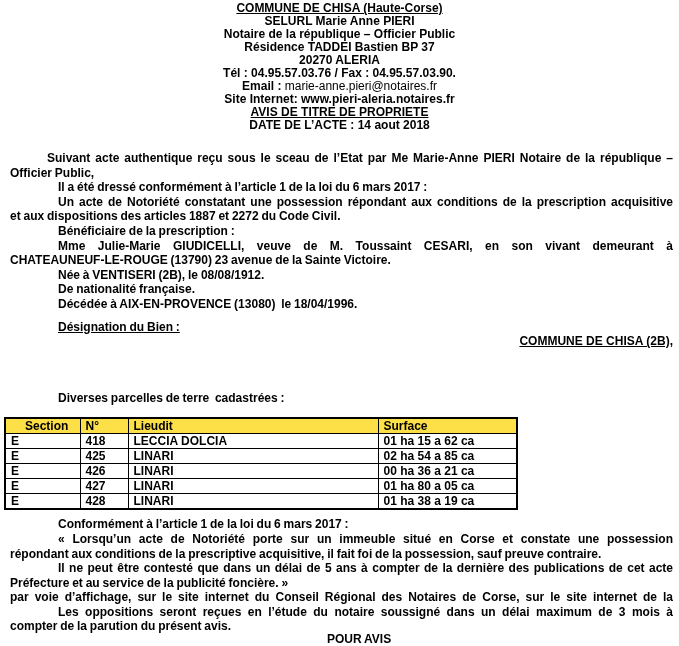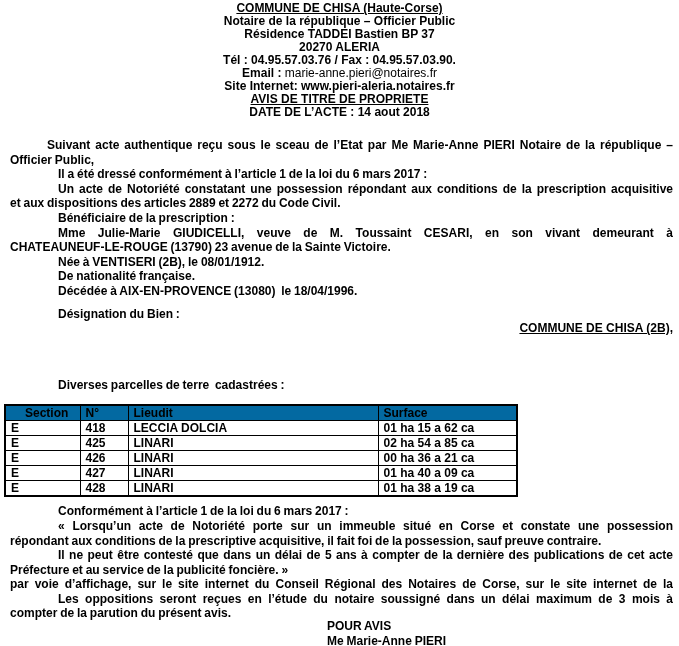--- a/index.html
+++ b/index.html
@@ -24,71 +24,72 @@
   
   table.parcels{
     border-collapse:collapse;table-layout:fixed;width:512px;
     margin:12px 0 7px -6px;border:2px solid #000;
   }
   table.parcels th,table.parcels td{
     border:1px solid #000;height:14px;line-height:14px;
     padding:0 0 0 5px;text-align:left;font-size:12px;font-weight:bold;
     overflow:hidden;white-space:nowrap;
   }
-  table.parcels th{background:#0369a1;}
+  table.parcels th{background:#fde047;}
   table.parcels th.sec{padding-left:19px;}
   
   .sig{width:340px;margin:-2px 6px 0 auto;text-align:left;line-height:14.6px;}
 </style>
 </head>
 <body>
 
 <div class="page">
   <div class="letterhead" id="letterhead">
       <div class="hline u">COMMUNE DE CHISA (Haute-Corse)</div>
+      <div class="hline">SELURL Marie Anne PIERI</div>
       <div class="hline">Notaire de la république – Officier Public</div>
       <div class="hline">Résidence TADDEI Bastien BP 37</div>
       <div class="hline">20270 ALERIA</div>
       <div class="hline">Tél : 04.95.57.03.76 / Fax : 04.95.57.03.90.</div>
       <div class="hline"><span>Email : </span><span class="email-value">marie-anne.pieri@notaires.fr</span></div>
       <div class="hline">Site Internet: www.pieri-aleria.notaires.fr</div>
       <div class="hline u">AVIS DE TITRE DE PROPRIETE</div>
       <div class="hline">DATE DE L’ACTE : 14 aout 2018</div>
     </div>
   <div class="docbody">
     <div id="blocks-top">
         <div class="block">
           <div class="line just" style="padding-left: 37px;">Suivant acte authentique reçu sous le sceau de l’Etat par Me Marie-Anne PIERI Notaire de la république –</div>
           <div class="line plain">Officier Public,</div>
         </div>
         <div class="block">
           <div class="line plain" style="padding-left: 48px;">Il a été dressé conformément à l’article 1 de la loi du 6 mars 2017 :</div>
         </div>
         <div class="block">
           <div class="line just" style="padding-left: 48px;">Un acte de Notoriété constatant une possession répondant aux conditions de la prescription acquisitive</div>
-          <div class="line plain">et aux dispositions des articles 2889 et 2272 du Code Civil.</div>
+          <div class="line plain">et aux dispositions des articles 1887 et 2272 du Code Civil.</div>
         </div>
         <div class="block">
           <div class="line plain" style="padding-left: 48px;">Bénéficiaire de la prescription :</div>
         </div>
         <div class="block">
           <div class="line just" style="padding-left: 48px;">Mme Julie-Marie GIUDICELLI, veuve de M. Toussaint CESARI, en son vivant demeurant à</div>
           <div class="line plain">CHATEAUNEUF-LE-ROUGE (13790) 23 avenue de la Sainte Victoire.</div>
         </div>
         <div class="block">
-          <div class="line plain" style="padding-left: 48px;">Née à VENTISERI (2B), le 08/01/1912.</div>
+          <div class="line plain" style="padding-left: 48px;">Née à VENTISERI (2B), le 08/08/1912.</div>
         </div>
         <div class="block">
           <div class="line plain" style="padding-left: 48px;">De nationalité française.</div>
         </div>
         <div class="block">
           <div class="line plain" style="padding-left: 48px;">Décédée à AIX-EN-PROVENCE (13080)  le 18/04/1996.</div>
         </div>
         <div class="block" style="margin-top: 8px;">
-          <div class="line plain" style="padding-left: 48px;">Désignation du Bien :</div>
+          <div class="line plain" style="padding-left: 48px; text-decoration: underline;">Désignation du Bien :</div>
         </div>
         <div class="block">
           <div class="center-line"><span>COMMUNE DE CHISA (2B),</span></div>
         </div>
         <div class="block" style="margin-top: 12px;">
           <div class="line plain" style="padding-left: 48px; margin-top: 42px;">Diverses parcelles de terre  cadastrées :</div>
         </div>
       </div>
     <table class="parcels">
       <colgroup>
@@ -121,21 +122,21 @@
           <tr>
             <td>E</td>
             <td>426</td>
             <td>LINARI</td>
             <td>00 ha 36 a 21 ca</td>
           </tr>
           <tr>
             <td>E</td>
             <td>427</td>
             <td>LINARI</td>
-            <td>01 ha 40 a 09 ca</td>
+            <td>01 ha 80 a 05 ca</td>
           </tr>
           <tr>
             <td>E</td>
             <td>428</td>
             <td>LINARI</td>
             <td>01 ha 38 a 19 ca</td>
           </tr>
         </tbody>
     </table>
     <div id="blocks-bottom">

